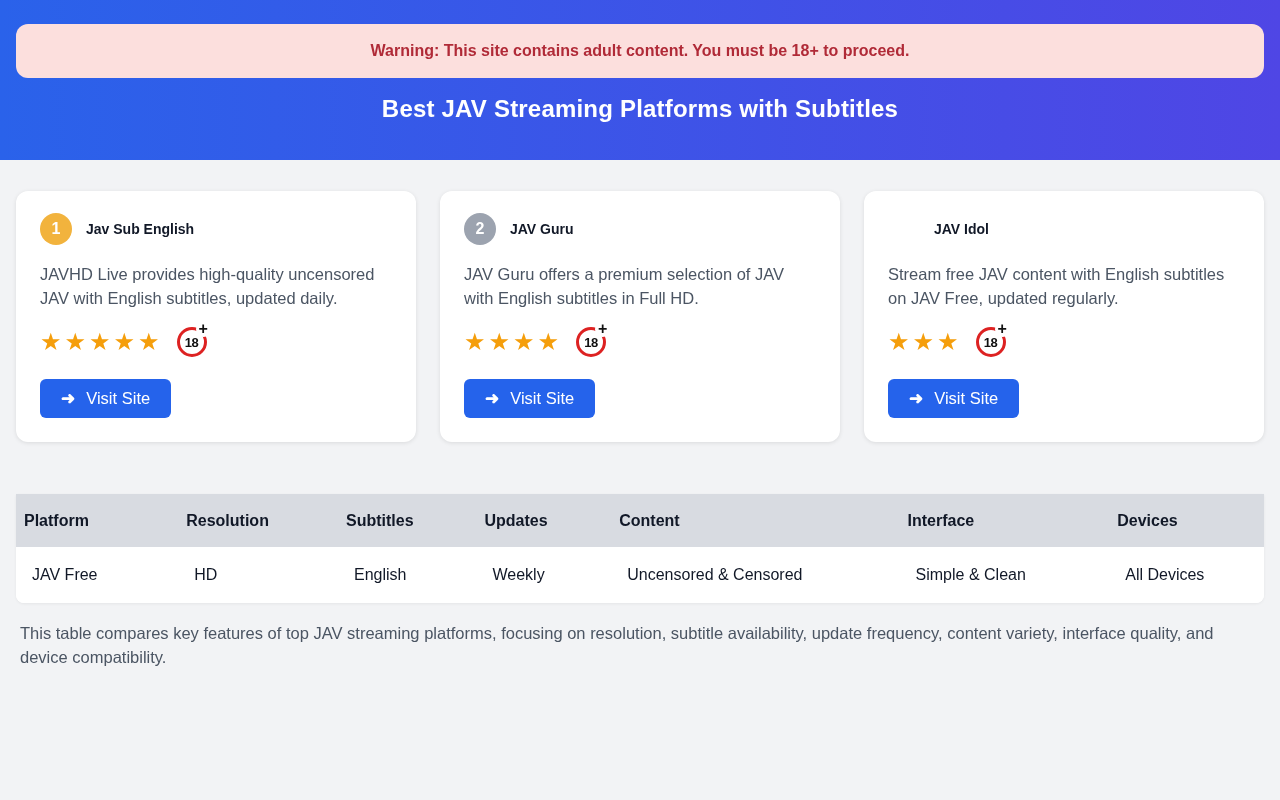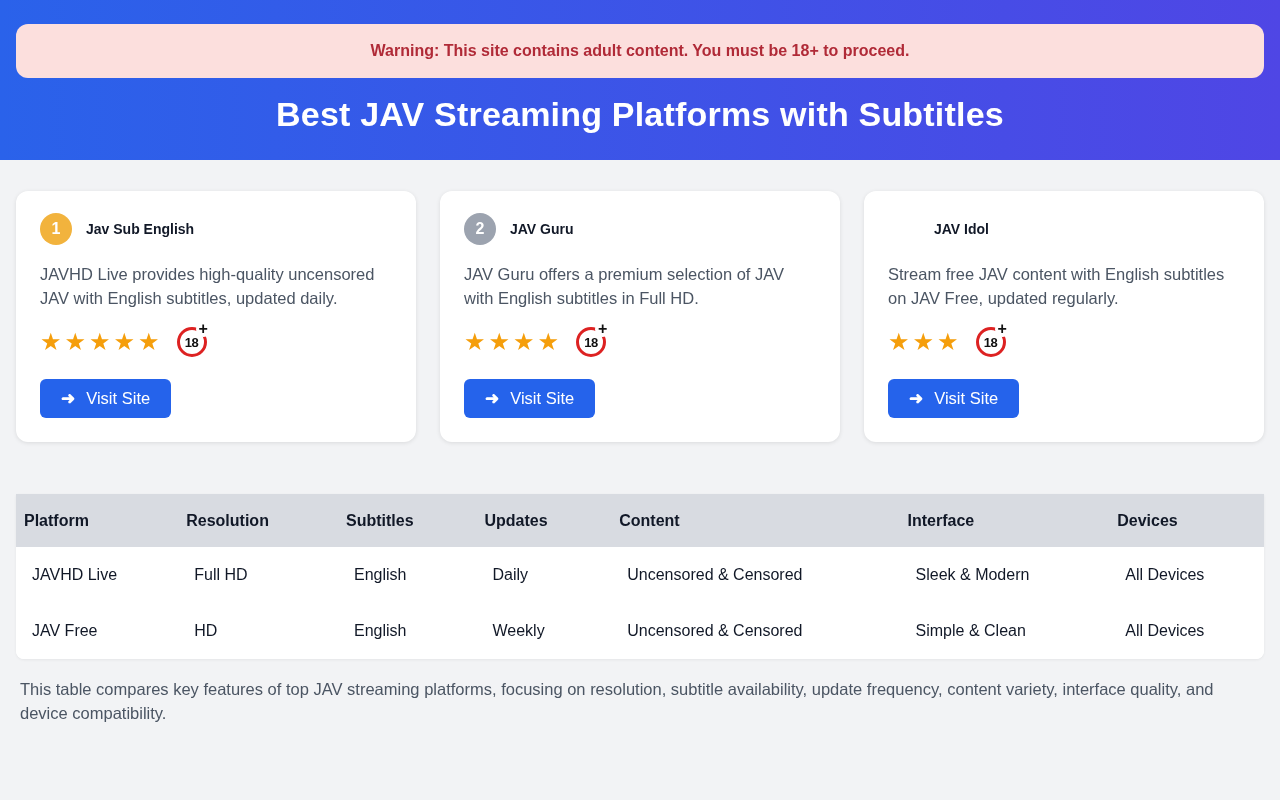--- a/index.html
+++ b/index.html
@@ -23,21 +23,21 @@
     border-radius: 12px;
     text-align: center;
     font-size: 16px;
     font-weight: bold;
     padding: 18px 16px;
   }
   .page-title {
     margin-top: 17px;
     text-align: center;
     color: #ffffff;
-    font-size: 34px;
+    font-size: 24px;
     font-weight: bold;
     letter-spacing: 0.2px;
   }
 
   
   .cards-row {
     display: flex;
     gap: 24px;
     margin: 31px 16px 0;
   }
@@ -261,29 +261,20 @@
             <th>Resolution</th>
             <th>Subtitles</th>
             <th>Updates</th>
             <th>Content</th>
             <th>Interface</th>
             <th>Devices</th>
           </tr>
       </thead>
       <tbody>
           <tr>
-            <td>JAVHD Live</td>
-            <td>Full HD</td>
-            <td>English</td>
-            <td>Daily</td>
-            <td>Uncensored &amp; Censored</td>
-            <td>Sleek &amp; Modern</td>
-            <td>All Devices</td>
-          </tr>
-          <tr>
             <td>JAV Free</td>
             <td>HD</td>
             <td>English</td>
             <td>Weekly</td>
             <td>Uncensored &amp; Censored</td>
             <td>Simple &amp; Clean</td>
             <td>All Devices</td>
           </tr>
         </tbody>
     </table>

